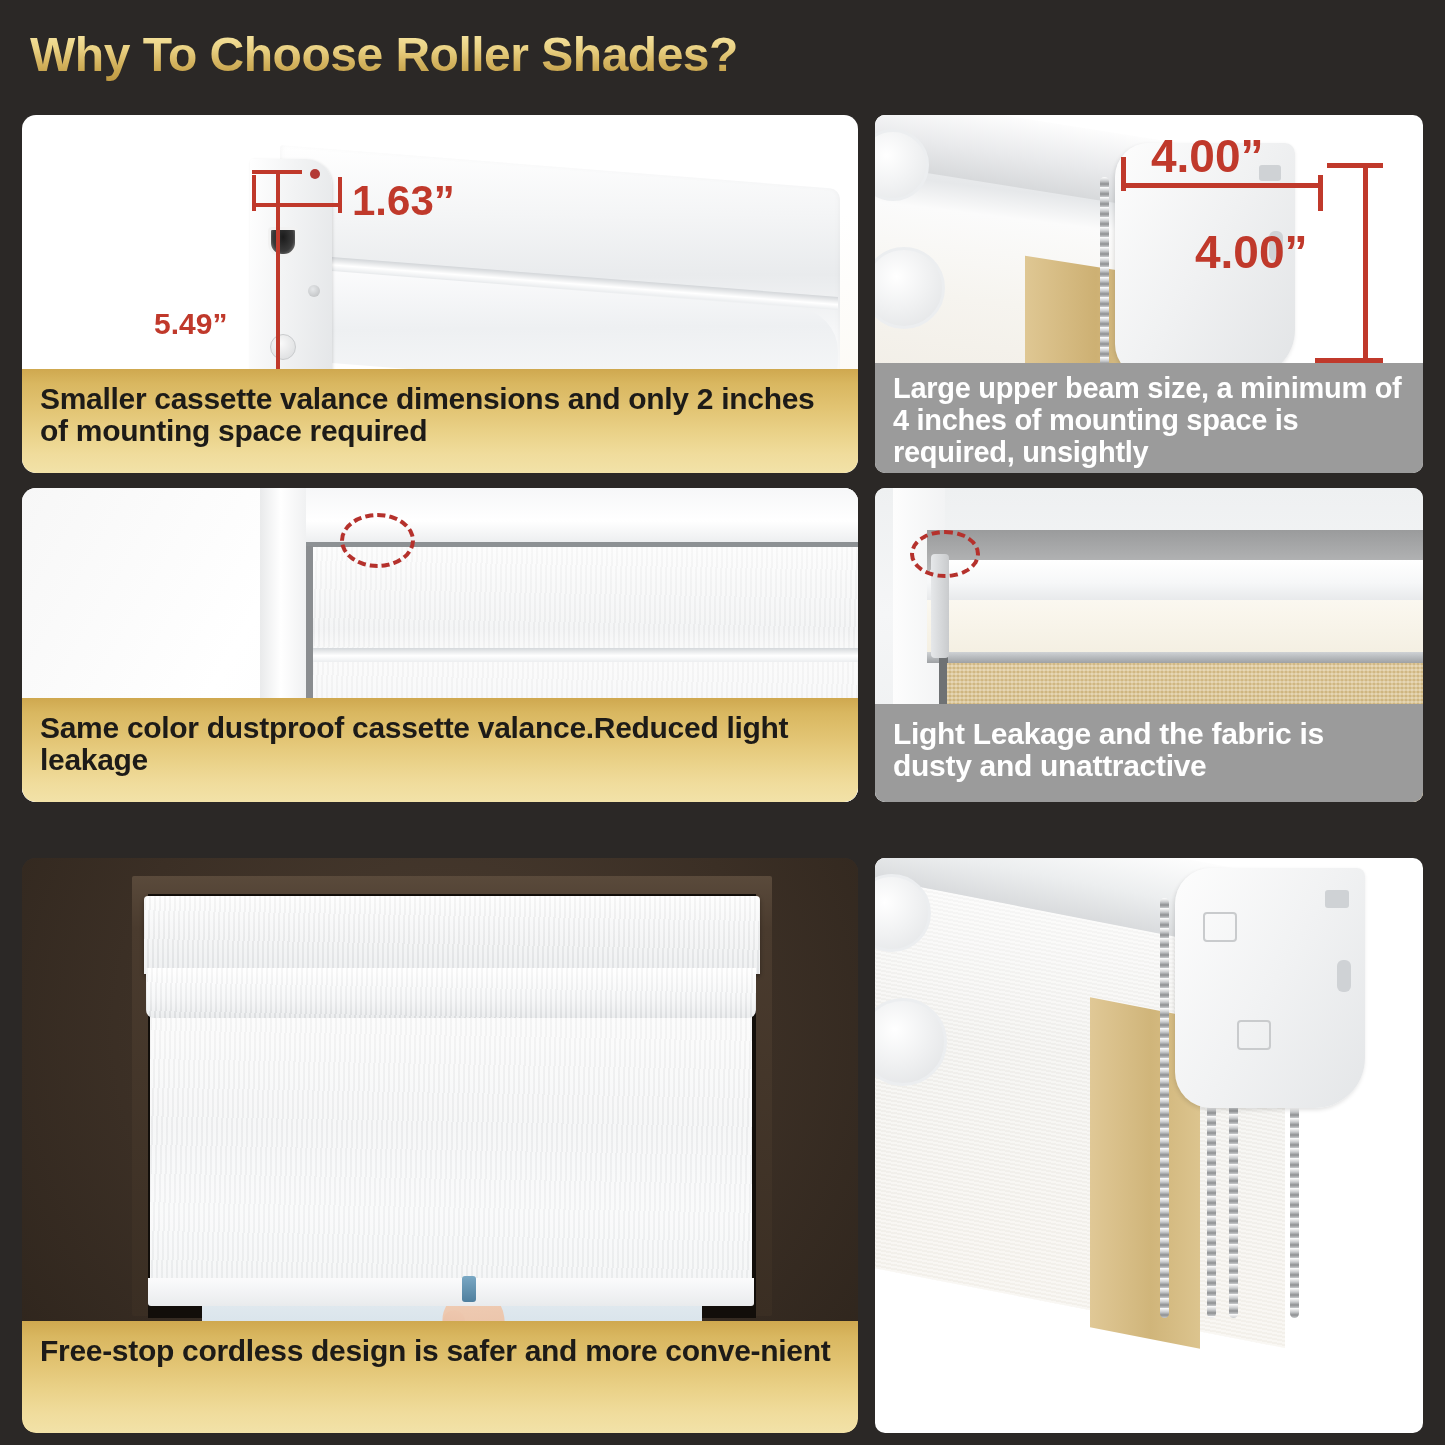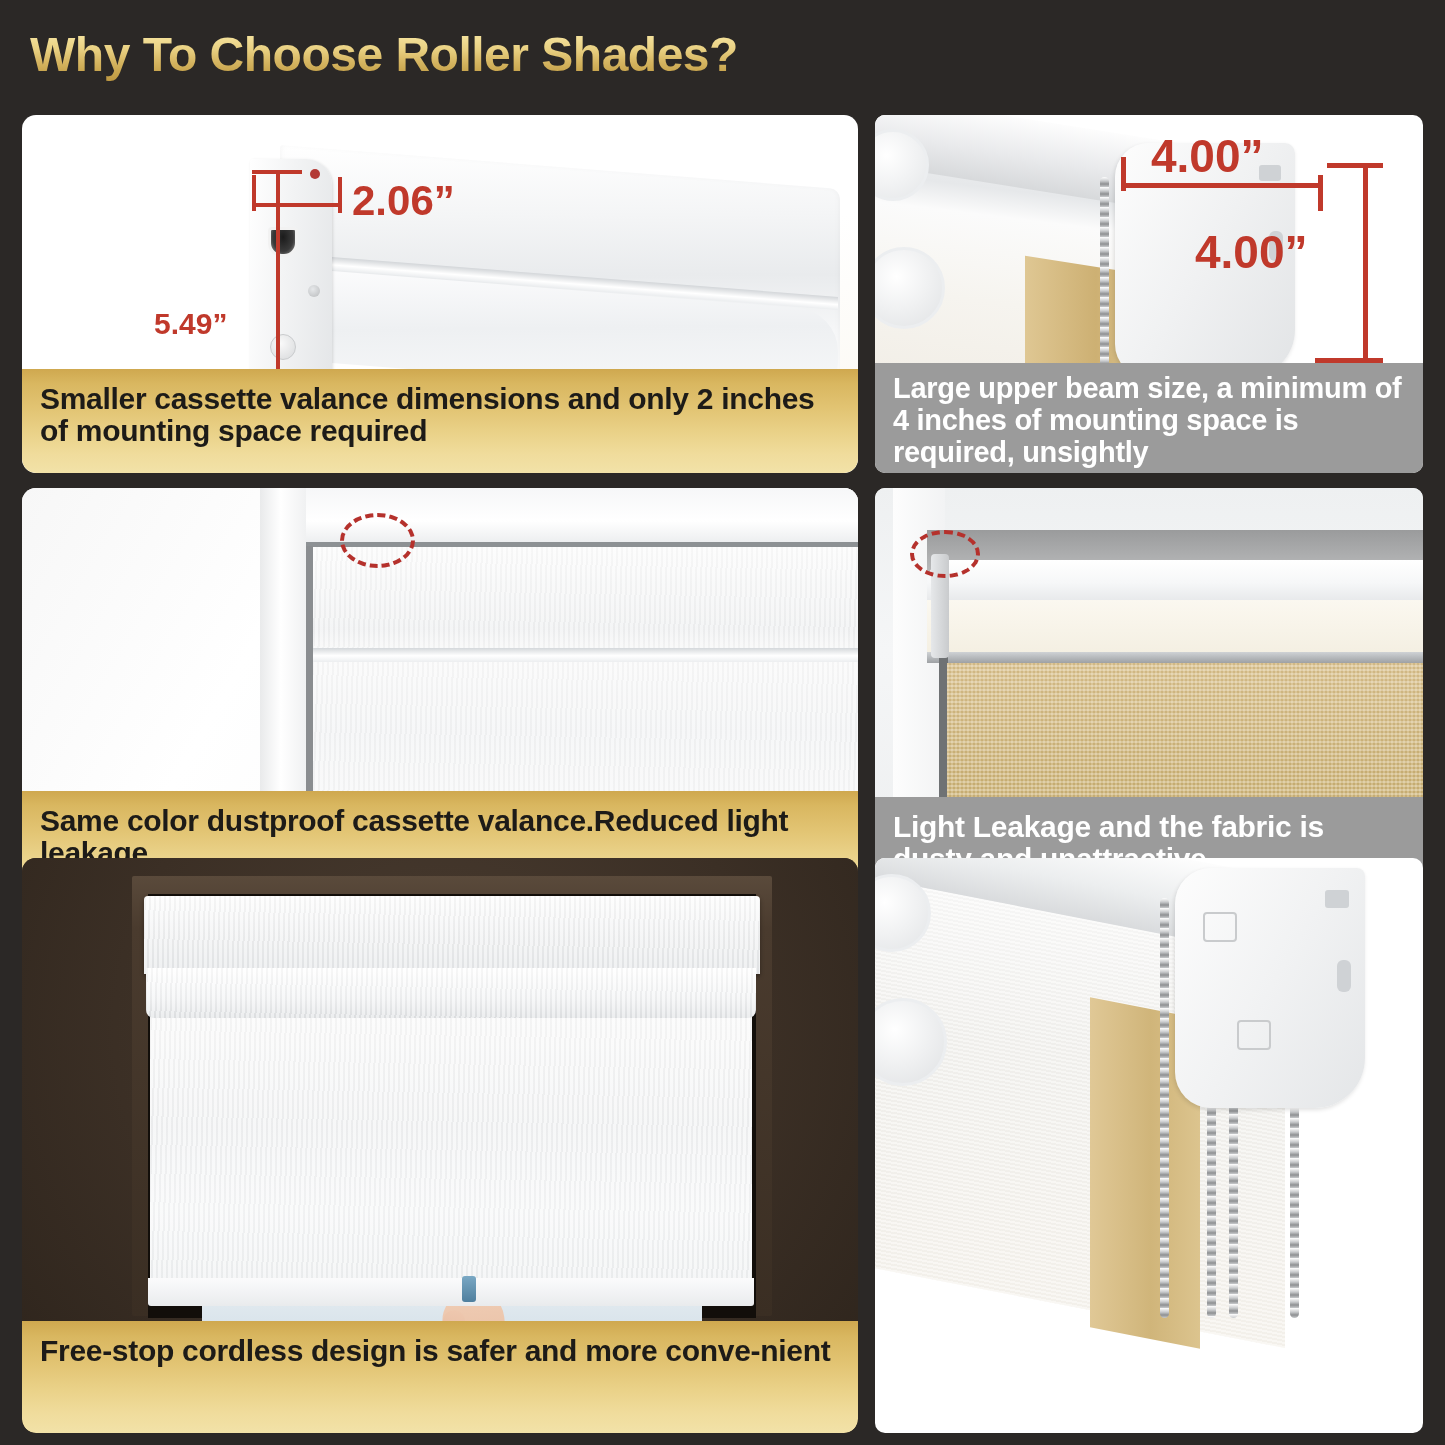--- a/index.html
+++ b/index.html
@@ -38,21 +38,21 @@
   
   .grid { position: absolute; left: 0; top: 0; width: 1445px; height: 1445px; }
 
   .panel { position: absolute; overflow: hidden; }
 
   
   .panel.left  { left: 22px;  width: 836px; border-radius: 14px; }
   .panel.right { left: 875px; width: 548px; border-radius: 10px; }
 
   .row1 { top: 115px; height: 358px; }
-  .row2 { top: 488px; height: 407px; }
+  .row2 { top: 488px; height: 314px; }
   .row3 { top: 858px; height: 575px; }
 
   .photo { position: absolute; left: 0; top: 0; right: 0; bottom: 0; }
 
   
   .cap {
     position: absolute;
     left: 0; right: 0; bottom: 0;
     padding: 14px 18px 10px 18px;
     font-size: 30px;
@@ -407,21 +407,21 @@
           <div class="p1-redpin"></div>
           <div class="p1-slot"></div>
           <div class="p1-screw2"></div>
           <div class="p1-screw"></div>
         </div>
       </div>
 
       <div class="dim" style="left:232px; top:88px; width:88px; height:4px;"></div>
       <div class="dim" style="left:230px; top:60px; width:4px; height:36px;"></div>
       <div class="dim" style="left:316px; top:62px; width:4px; height:36px;"></div>
-      <div class="dim-label" style="left:330px; top:62px; font-size:42px;">2.06”</div>
+      <div class="dim-label" style="left:330px; top:62px; font-size:42px;">1.63”</div>
 
       <div class="dim" style="left:254px; top:55px; width:4px; height:270px;"></div>
       <div class="dim" style="left:230px; top:55px; width:50px; height:4px;"></div>
       <div class="dim" style="left:230px; top:321px; width:50px; height:4px;"></div>
       <div class="dim-label" style="left:132px; top:192px; font-size:30px;">5.49”</div>
 
       <div class="cap gold r1gold">Smaller cassette valance dimensions and only 2 inches of mounting space required</div>
     </div>
   </div>
 

